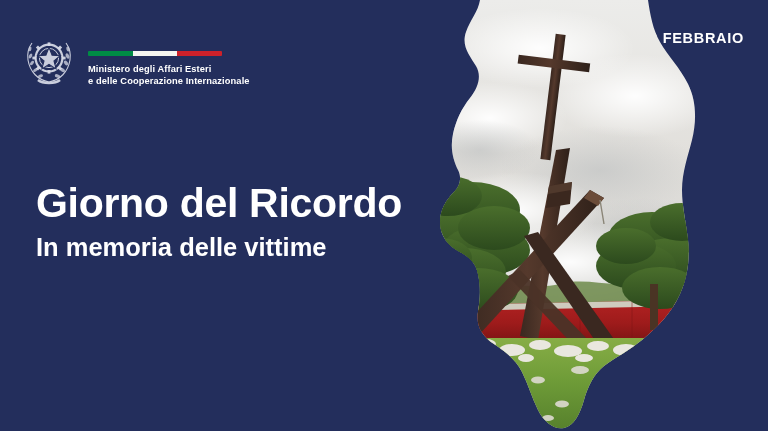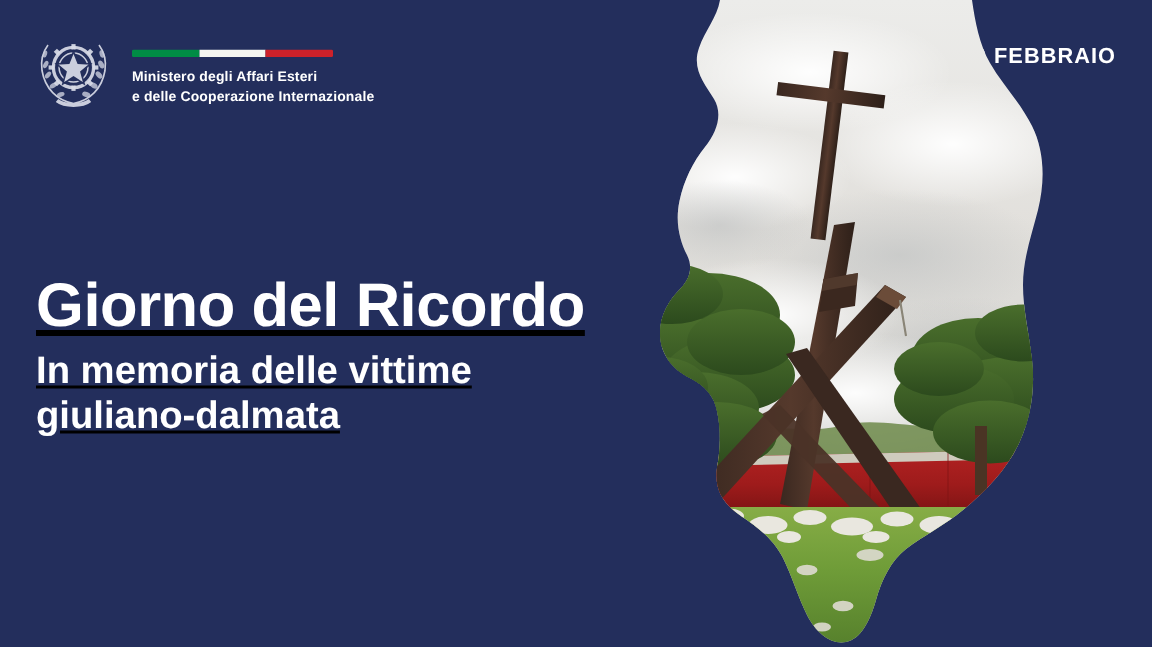--- a/index.html
+++ b/index.html
@@ -14,23 +14,23 @@
   #banner {
     position:absolute; inset:0;
     width:768px; height:431px;
     background:#232e5c;
     overflow:hidden;
   }
 
   
   #logo-lockup {
     position:absolute;
-    left:22px; top:19px;
+    left:22px; top:32px;
     display:flex;
-    align-items:center;
+    align-items:flex-end;
     gap:12px;
   }
   #emblem { width:54px; height:56px; display:block; flex:none; }
 
   #ministry-block { padding-top:10px; }
 
   #tricolor {
     width:134px; height:5px;
     display:flex;
     margin-bottom:7px;
@@ -55,23 +55,22 @@
     color:#ffffff;
     font-size:14.5px;
     font-weight:700;
     letter-spacing:.7px;
     white-space:nowrap;
   }
 
   
   #headline-block {
     position:absolute;
-    left:24px; top:180px;
+    left:36px; top:180px;
     width:400px;
-    text-decoration:underline;
   }
   #main-title {
     color:#ffffff;
     font-size:41px;
     font-weight:700;
     letter-spacing:-.3px;
     line-height:46px;
     white-space:nowrap;
   }
   #subtitle {
@@ -145,21 +144,20 @@
       <div class="ministry-line">e delle Cooperazione Internazionale</div>
     </div>
   </div>
 
   <div id="date-label">10 FEBBRAIO</div>
 
   <div id="headline-block">
     <div id="main-title">Giorno del Ricordo</div>
     <div id="subtitle">
       <span class="sub-line">In memoria delle vittime</span>
-      <span class="sub-line">giuliano-dalmata</span>
     </div>
   </div>
 
   <div id="photo-cutout">
     <svg viewBox="0 0 300 431" preserveAspectRatio="none">
       <defs>
 
         <clipPath id="blobClip">
           <path d="M 60,0
                    C 58,12 50,20 46,32

